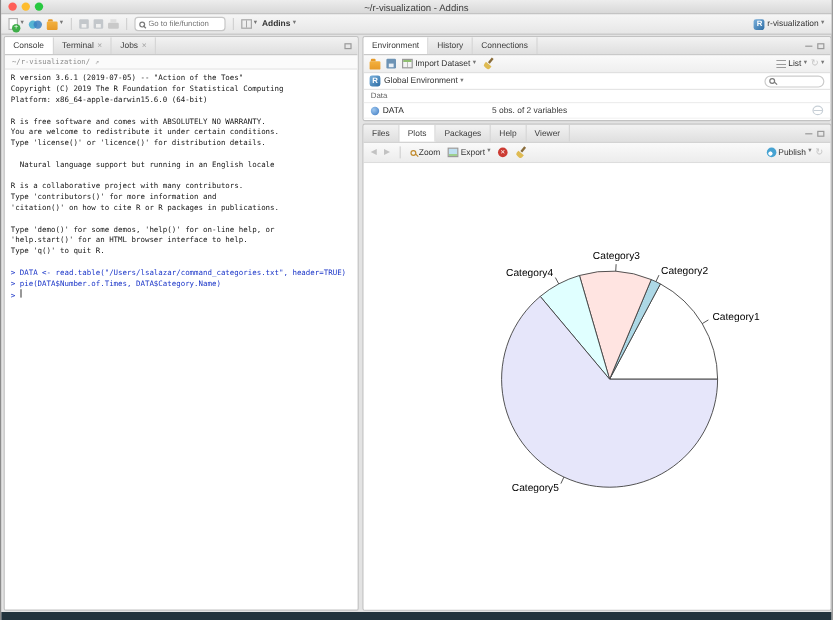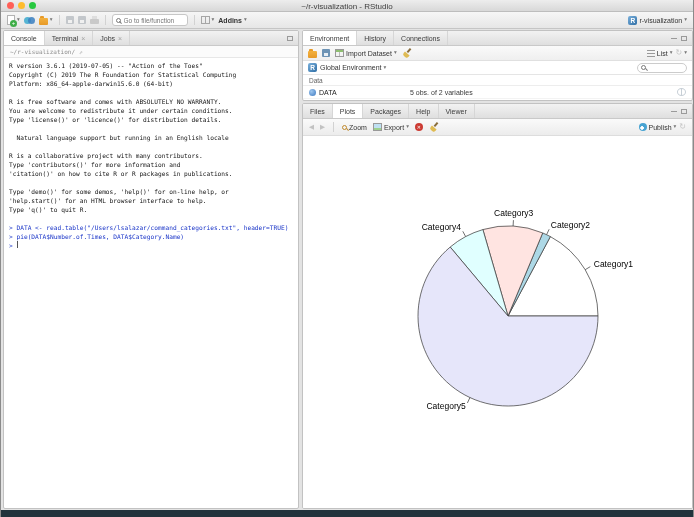--- a/index.html
+++ b/index.html
@@ -122,21 +122,21 @@
 </style>
 </head>
 <body>
 
 <div class="titlebar">
   <div class="traffic">
     <span class="light red"></span>
     <span class="light yellow"></span>
     <span class="light green"></span>
   </div>
-  <div class="title-text">~/r-visualization - RStudio</div>
+  <div class="title-text">~/r-visualization - Addins</div>
 </div>
 
 <div class="main-toolbar">
   <span class="icon-btn">
     <span class="newfile-icon"></span>
     <span class="caret">▾</span>
   </span>
   <span class="icon-btn">
     <span class="newproj-icon"></span>
   </span>

